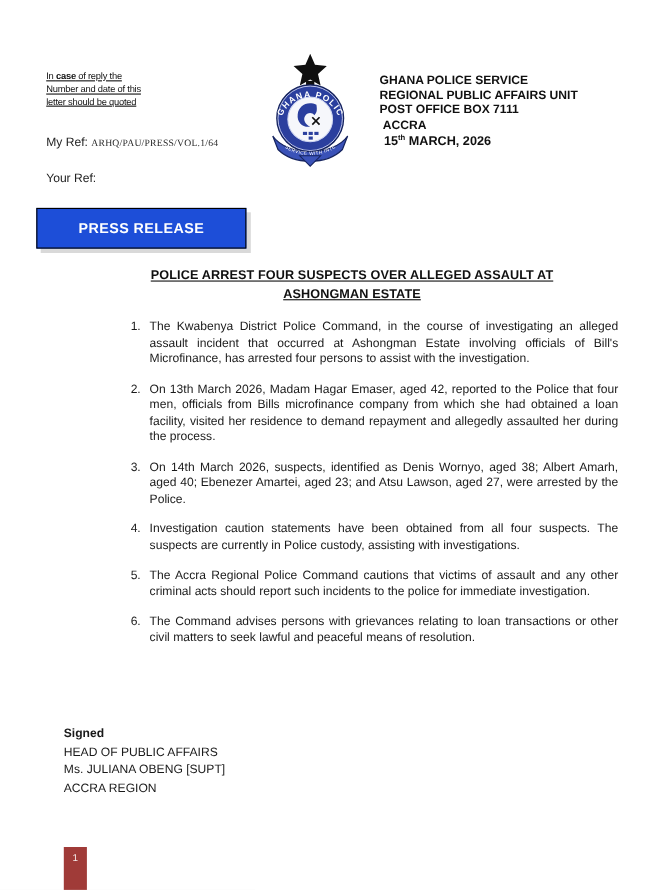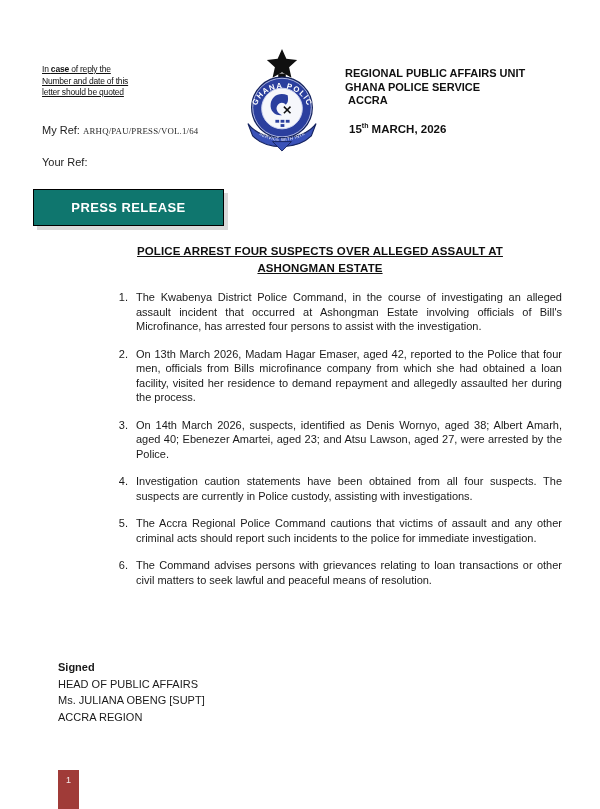--- a/index.html
+++ b/index.html
@@ -20,21 +20,21 @@
   .unit-block .ul:last-child{padding-left:3px;}
   
   .my-ref{position:absolute;left:42px;top:124px;font-size:11px;color:#222;}
   .my-ref .val{font-family:"Liberation Serif",serif;font-size:8.8px;letter-spacing:0.2px;color:#2a2a2a;text-align:center;}
   .date-line{position:absolute;left:349px;top:122px;font-size:11.5px;font-weight:bold;color:#101010;}
   .date-line .sup{vertical-align:super;font-size:7px;}
   .your-ref{position:absolute;left:42px;top:156px;font-size:11px;color:#222;}
   
   .press-box{
     position:absolute;left:33px;top:189px;width:189px;height:35px;
-    background:#0f766e;box-shadow:4px 4px 0 #d9d9d9;border:1px solid #000;
+    background:#1d4ed8;box-shadow:4px 4px 0 #d9d9d9;border:1px solid #000;
     display:flex;align-items:center;justify-content:center;
   }
   .press-box span{color:#ffffff;font-size:13px;font-weight:bold;letter-spacing:0.4px;}
   
   .title{
     position:absolute;left:100px;top:243px;width:440px;
     text-align:center;font-size:11.5px;font-weight:bold;line-height:17px;
     text-decoration:underline;color:#101010;letter-spacing:0.1px;
   }
   
@@ -95,22 +95,23 @@
 
       <path d="M14,80 C28,100 72,100 86,80 L81,93 C66,108 34,108 19,93 Z" fill="#3a52b8" stroke="#16245f" stroke-width="1.2"></path>
       <path d="M40,99 L50,109 L60,99 Z" fill="#3a52b8" stroke="#16245f" stroke-width="1"></path>
       <text font-family="Liberation Sans,sans-serif" font-size="4.6" fill="#ffffff" letter-spacing="0.4">
         <textPath href="#arcBot" startOffset="4%">SERVICE WITH INTEGRITY</textPath>
       </text>
     </svg>
   </div>
 
   <div class="unit-block">
+    <div class="ul">GHANA POLICE SERVICE</div>
     <div class="ul">REGIONAL PUBLIC AFFAIRS UNIT</div>
-    <div class="ul">GHANA POLICE SERVICE</div>
+    <div class="ul">POST OFFICE BOX 7111</div>
     <div class="ul">ACCRA</div>
   </div>
 
   <div class="my-ref">
     <span>My Ref:</span>
     <span class="val">ARHQ/PAU/PRESS/VOL.1/64</span>
   </div>
 
   <div class="date-line">
     <span>15</span><span class="sup">th</span><span> MARCH, 2026</span>

